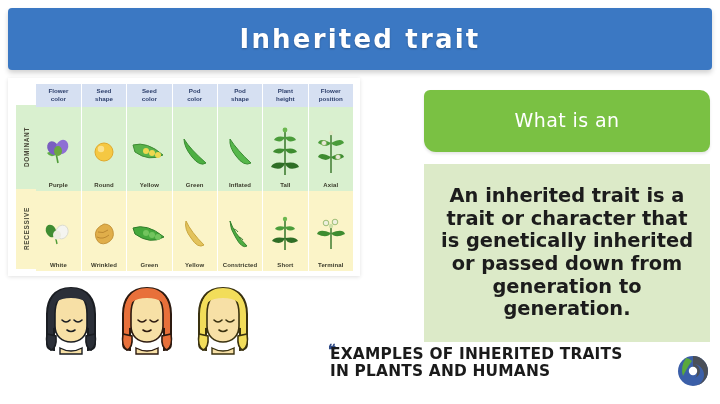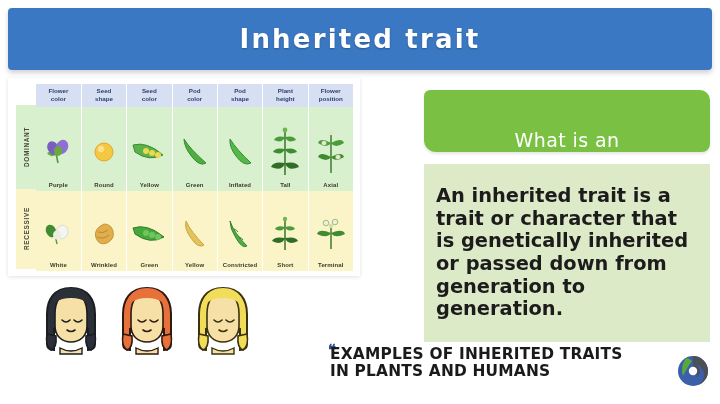--- a/index.html
+++ b/index.html
@@ -124,21 +124,21 @@
     position: absolute;
     left: 424px;
     top: 90px;
     width: 286px;
     height: 62px;
     background: #7ac143;
     border-radius: 6px 10px 8px 12px;
     display: flex;
     flex-direction: column;
     align-items: center;
-    justify-content: flex-end;
+    justify-content: center;
     box-shadow: 0 2px 3px rgba(0,0,0,0.10);
   }
   .question-banner span {
     color: #ffffff;
     font-size: 19px;
     line-height: 1.14;
     font-family: "DejaVu Sans", sans-serif;
     text-align: center;
     letter-spacing: 0.4px;
   }
@@ -154,21 +154,21 @@
     padding: 10px 12px;
     display: flex;
     align-items: center;
     justify-content: center;
   }
   .definition-text {
     color: #1c1c1c;
     font-size: 19.4px;
     font-weight: bold;
     line-height: 1.17;
-    text-align: left;
+    text-align: center;
     font-family: "DejaVu Sans", sans-serif;
   }
 
   
   .caption {
     position: absolute;
     left: 330px;
     top: 346px;
     width: 330px;
   }

